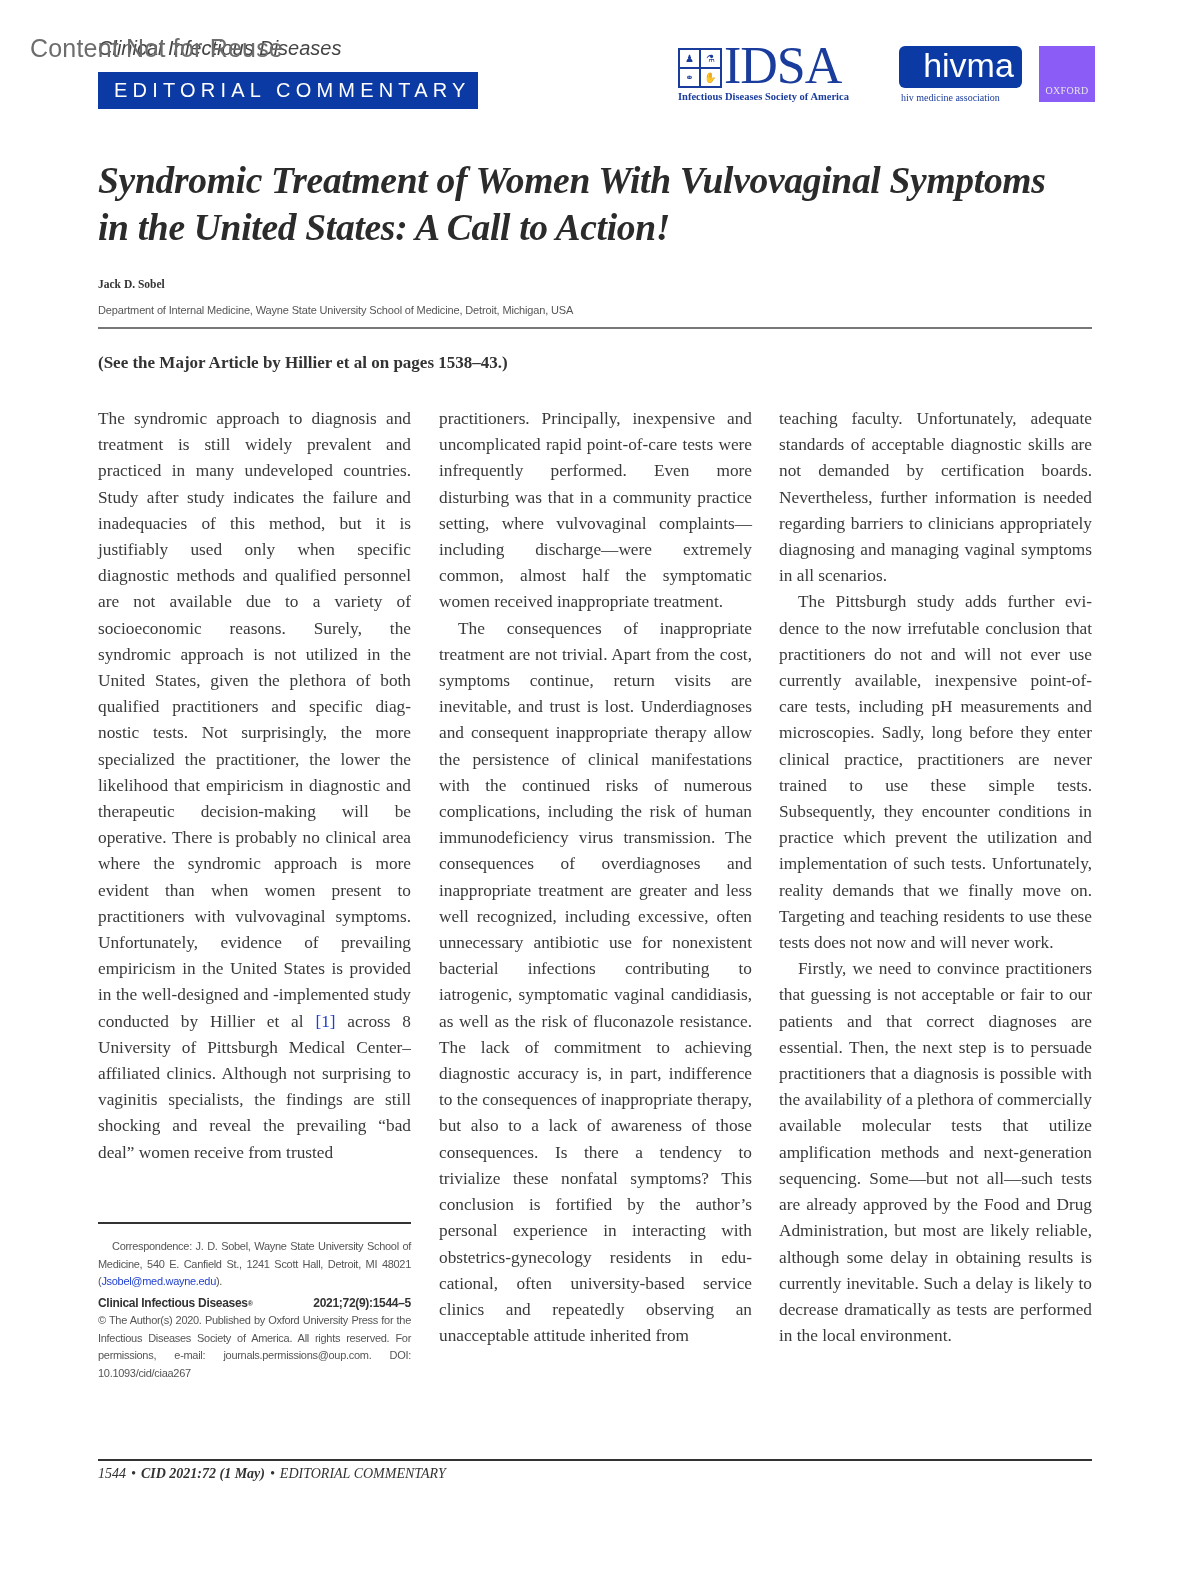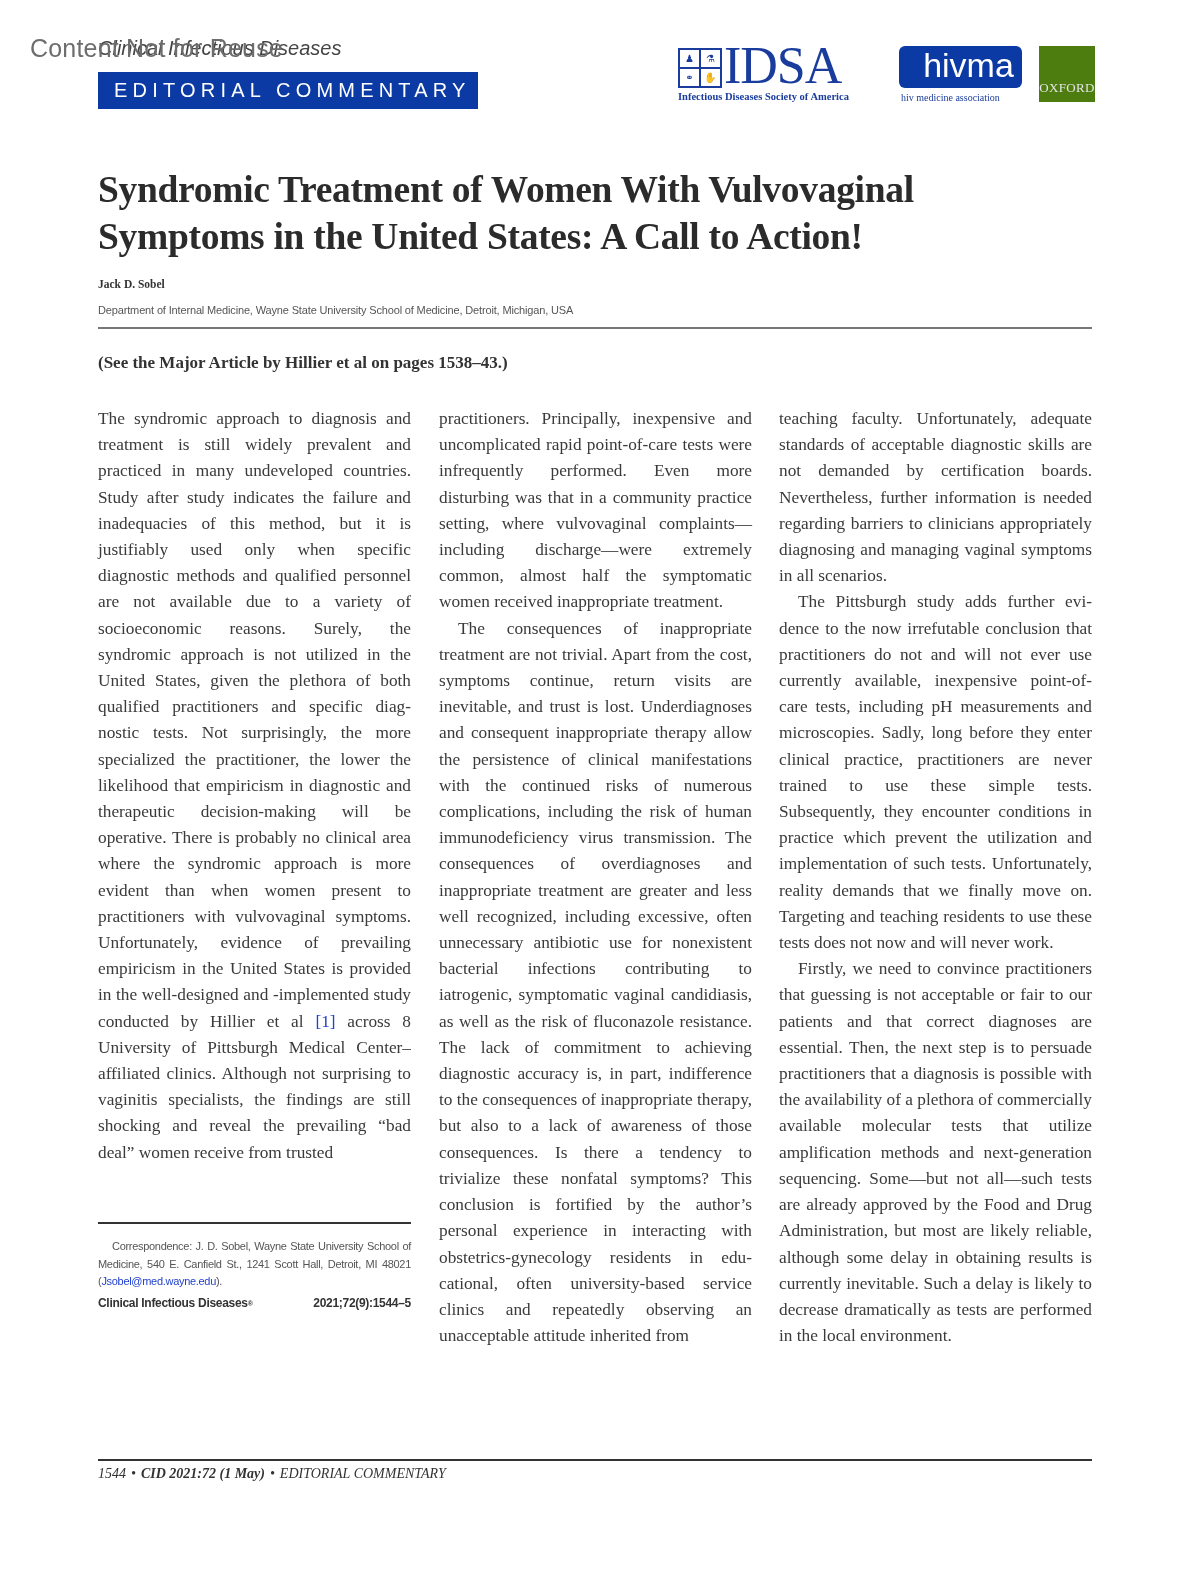--- a/index.html
+++ b/index.html
@@ -16,23 +16,23 @@
   .idsa-logo { position: absolute; left: 678px; top: 46px; width: 210px; height: 60px; }
   .idsa-emblem { position: absolute; left: 0; top: 2px; width: 44px; height: 40px; border: 1.5px solid #1a3c9c; display: grid; grid-template-columns: 1fr 1fr; grid-template-rows: 1fr 1fr; }
   .idsa-emblem span { border: 0.75px solid #1a3c9c; display: flex; align-items: center; justify-content: center; color: #1a3c9c; font-size: 10px; }
   .idsa-letters { position: absolute; left: 46px; top: -6px; font-family: "Liberation Serif", serif; font-size: 52px; color: #1a3c9c; letter-spacing: -1px; line-height: 52px; }
   .idsa-sub { position: absolute; left: 0; top: 45px; font-family: "Liberation Serif", serif; font-weight: bold; font-size: 10.5px; color: #1a3c9c; white-space: nowrap; }
 
   .hivma-logo { position: absolute; left: 897px; top: 46px; width: 128px; height: 60px; }
   .hivma-box { position: absolute; left: 2px; top: 0; width: 123px; height: 42px; background: #0b3aa4; border-radius: 6px; color: #fff; font-family: "Liberation Sans", sans-serif; font-size: 34px; display: flex; align-items: center; justify-content: center; line-height: 1; padding-bottom: 4px; padding-left: 16px; }
   .hivma-sub { position: absolute; left: 4px; top: 46px; font-family: Liberation Serif, serif; font-size: 10px; color: #1a3c9c; white-space: nowrap; }
 
-  .oxford-logo { position: absolute; left: 1039px; top: 46px; width: 56px; height: 56px; background: #4d7c0f; color: #e6e6e6; font-family: "Liberation Serif", serif; font-size: 13px; display: flex; align-items: flex-end; justify-content: center; padding-bottom: 6px; letter-spacing: 0.3px; }
+  .oxford-logo { position: absolute; left: 1039px; top: 46px; width: 56px; height: 56px; background: #8b5cf6; color: #e6e6e6; font-family: "Liberation Serif", serif; font-size: 10px; display: flex; align-items: flex-end; justify-content: center; padding-bottom: 6px; letter-spacing: 0.3px; }
 
-  .title { position: absolute; left: 98px; top: 166px; width: 960px; font-family: "Liberation Serif", serif; font-size: 37.5px; line-height: 47px; color: #2b2b2b; letter-spacing: -0.3px; }
+  .title { position: absolute; left: 98px; top: 157px; width: 960px; font-family: "Liberation Serif", serif; font-size: 37.5px; line-height: 47px; color: #2b2b2b; letter-spacing: -0.3px; font-style: italic; }
 
   .author { position: absolute; left: 98px; top: 278px; font-family: Liberation Serif, serif; font-weight: bold; font-size: 11.5px; color: #333; }
   .affiliation { position: absolute; left: 98px; top: 304px; font-family: "Liberation Sans", sans-serif; font-size: 11px; color: #555; letter-spacing: -0.15px; }
 
   .rule-top { position: absolute; left: 98px; top: 327px; width: 994px; height: 2px; background: #777; }
 
   .see-also { position: absolute; left: 98px; top: 353px; font-family: "Liberation Serif", serif; font-weight: bold; font-size: 17px; color: #333; }
 
   .column { position: absolute; top: 406px; width: 313px; font-family: "Liberation Serif", serif; font-size: 17.3px; line-height: 26.2px; color: #3a3a3a; text-align: justify; hyphens: manual; }
   .col-1 { left: 98px; }
@@ -93,20 +93,21 @@
   <p><span>The syndromic approach to diagnosis and treatment is still widely prevalent and practiced in many undeveloped countries. Study after study indicates the failure and inadequacies of this method, but it is justifiably used only when spe­cific diagnostic methods and qualified personnel are not available due to a var­iety of socioeconomic reasons. Surely, the syndromic approach is not utilized in the United States, given the plethora of both qualified practitioners and specific diag­nostic tests. Not surprisingly, the more specialized the practitioner, the lower the likelihood that empiricism in diagnostic and therapeutic decision-making will be operative. There is probably no clin­ical area where the syndromic approach is more evident than when women pre­sent to practitioners with vulvovaginal symptoms. Unfortunately, evidence of prevailing empiricism in the United States is provided in the well-designed and -implemented study conducted by Hillier et al </span><a class="ref-link">[1]</a><span> across 8 University of Pittsburgh Medical Center–affili­ated clinics. Although not surprising to vaginitis specialists, the findings are still shocking and reveal the prevailing “bad deal” women receive from trusted</span></p>
 </div>
 
 <div class="footnote-rule"></div>
 <div class="footnotes">
   <p class="indent"><span>Correspondence: J. D. Sobel, Wayne State University School of Medicine, 540 E. Canfield St., 1241 Scott Hall, Detroit, MI 48021 (</span><a class="email-link">Jsobel@med.wayne.edu</a><span>).</span></p>
   <div class="journal-line">
     <span><span>Clinical Infectious Diseases</span><sup>®</sup></span>
     <span>2021;72(9):1544–5</span>
   </div>
+  <p>© The Author(s) 2020. Published by Oxford University Press for the Infectious Diseases Society of America. All rights reserved. For permissions, e-mail: journals.permissions@oup.com. DOI: 10.1093/cid/ciaa267</p>
 </div>
 
 <div class="column col-2">
   <p>practitioners. Principally, inexpensive and uncomplicated rapid point-of-care tests were infrequently performed. Even more disturbing was that in a commu­nity practice setting, where vulvovaginal complaints—including discharge—were extremely common, almost half the symptomatic women received inappro­priate treatment.</p>
   <p class="indent">The consequences of inappropriate treatment are not trivial. Apart from the cost, symptoms continue, return visits are inevitable, and trust is lost. Underdiagnoses and consequent in­appropriate therapy allow the persist­ence of clinical manifestations with the continued risks of numerous compli­cations, including the risk of human immunodeficiency virus transmission. The consequences of overdiagnoses and inappropriate treatment are greater and less well recognized, including ex­cessive, often unnecessary antibiotic use for nonexistent bacterial infections contributing to iatrogenic, symptom­atic vaginal candidiasis, as well as the risk of fluconazole resistance. The lack of commitment to achieving diagnostic accuracy is, in part, indifference to the consequences of inappropriate therapy, but also to a lack of awareness of those consequences. Is there a tendency to trivialize these nonfatal symptoms? This conclusion is fortified by the author’s personal experience in interacting with obstetrics-gynecology residents in edu­cational, often university-based ser­vice clinics and repeatedly observing an unacceptable attitude inherited from</p>
 </div>
 
 <div class="column col-3">
   <p>teaching faculty. Unfortunately, adequate standards of acceptable diagnostic skills are not demanded by certification boards. Nevertheless, further information is needed regarding barriers to clinicians appropriately diagnosing and managing vaginal symptoms in all scenarios.</p>
   <p class="indent">The Pittsburgh study adds further evi­dence to the now irrefutable conclusion that practitioners do not and will not ever use currently available, inexpen­sive point-of-care tests, including pH measurements and microscopies. Sadly, long before they enter clinical practice, practitioners are never trained to use these simple tests. Subsequently, they en­counter conditions in practice which pre­vent the utilization and implementation of such tests. Unfortunately, reality de­mands that we finally move on. Targeting and teaching residents to use these tests does not now and will never work.</p>

